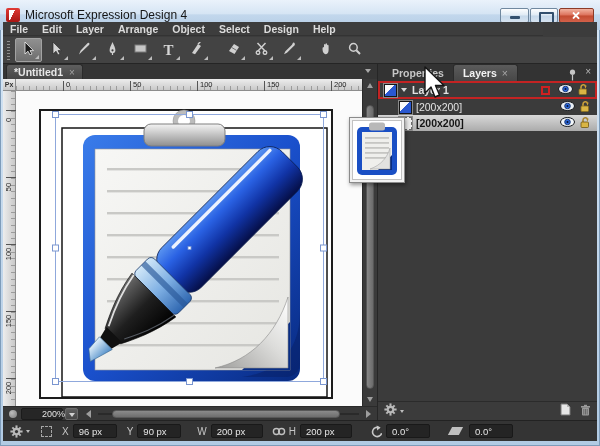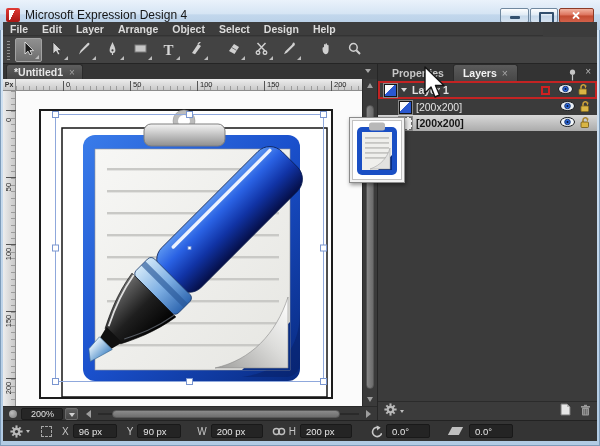--- a/index.html
+++ b/index.html
@@ -58,21 +58,21 @@
   .rv-tick{position:absolute;left:3px;width:10px;height:1px;background:#555}
   
   .canvas{position:absolute;left:16px;top:91px;width:346px;height:315px;background:#fbfbfb;overflow:hidden}
   
   .vscroll{position:absolute;left:362px;top:79px;width:15px;height:327px;background:#3a3a3a;border-left:1px solid #2b2b2b}
   .vs-up{position:absolute;left:4px;top:4px;border-left:3.5px solid transparent;border-right:3.5px solid transparent;border-bottom:5px solid #9e9e9e}
   .vs-down{position:absolute;left:4px;bottom:4px;border-left:3.5px solid transparent;border-right:3.5px solid transparent;border-top:5px solid #9e9e9e}
   .vs-thumb{position:absolute;left:3px;top:26px;width:8px;height:284px;border-radius:4px;border:1px solid #565656;background:linear-gradient(90deg,#878787,#6b6b6b)}
   .hscroll{position:absolute;left:3px;top:406px;width:374px;height:14px;background:#383838;border-top:1px solid #2a2a2a;display:flex;align-items:center}
   .zoom-dot{width:8px;height:8px;border-radius:50%;background:radial-gradient(circle at 35% 35%,#bdbdbd,#7d7d7d);margin:0 4px 0 6px;flex:none}
-  .zoom-field{width:42px;height:12px;background:#262626;border:1px solid #1b1b1b;border-radius:2px;font-size:9px;color:#e2e2e2;padding-left:9px;line-height:10px;flex:none}
+  .zoom-field{width:42px;height:12px;background:#262626;border:1px solid #1b1b1b;border-radius:2px;font-size:9px;color:#e2e2e2;padding-left:20px;line-height:10px;flex:none}
   .zoom-dd{width:13px;height:12px;margin-left:2px;border:1px solid #6a6a6a;border-radius:2px;background:linear-gradient(#5d5d5d,#464646);position:relative;flex:none}
   .zoom-dd::after{content:"";position:absolute;left:3px;top:4.5px;border-left:3px solid transparent;border-right:3px solid transparent;border-top:4px solid #d2d2d2}
   .hs-left{margin-left:8px;border-top:4px solid transparent;border-bottom:4px solid transparent;border-right:5px solid #9e9e9e;flex:none}
   .hs-right{margin-right:6px;border-top:4px solid transparent;border-bottom:4px solid transparent;border-left:5px solid #9e9e9e;flex:none}
   .hs-track{flex:1;height:2px;background:#2a2a2a;margin:0 7px;position:relative}
   .hs-thumb{position:absolute;left:14px;top:-3px;width:228px;height:8px;border-radius:4px;border:1px solid #585858;background:linear-gradient(#8b8b8b,#6e6e6e)}
   
   .panel{position:absolute;left:377px;top:64px;width:220px;height:356px;background:#3b3b3b;border-left:1px solid #262626}
   .panel-tabs{height:17px;display:flex;align-items:flex-end;background:#333;padding-left:5px;position:relative}
   .ptab{font-size:10.5px;font-weight:bold;color:#c6c6c6;padding:2px 9px}

